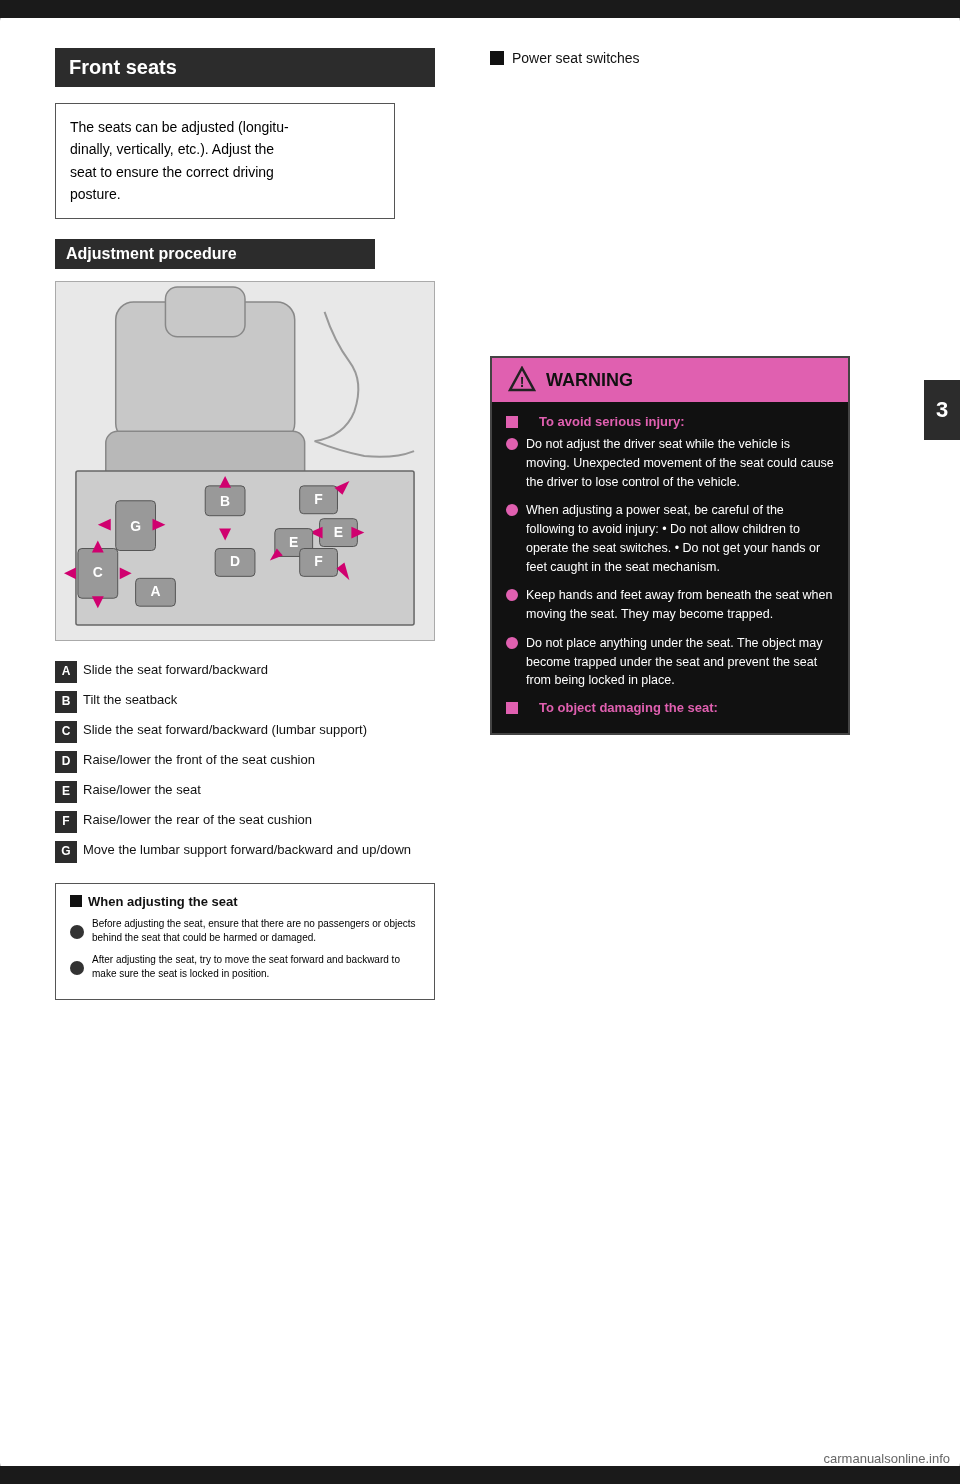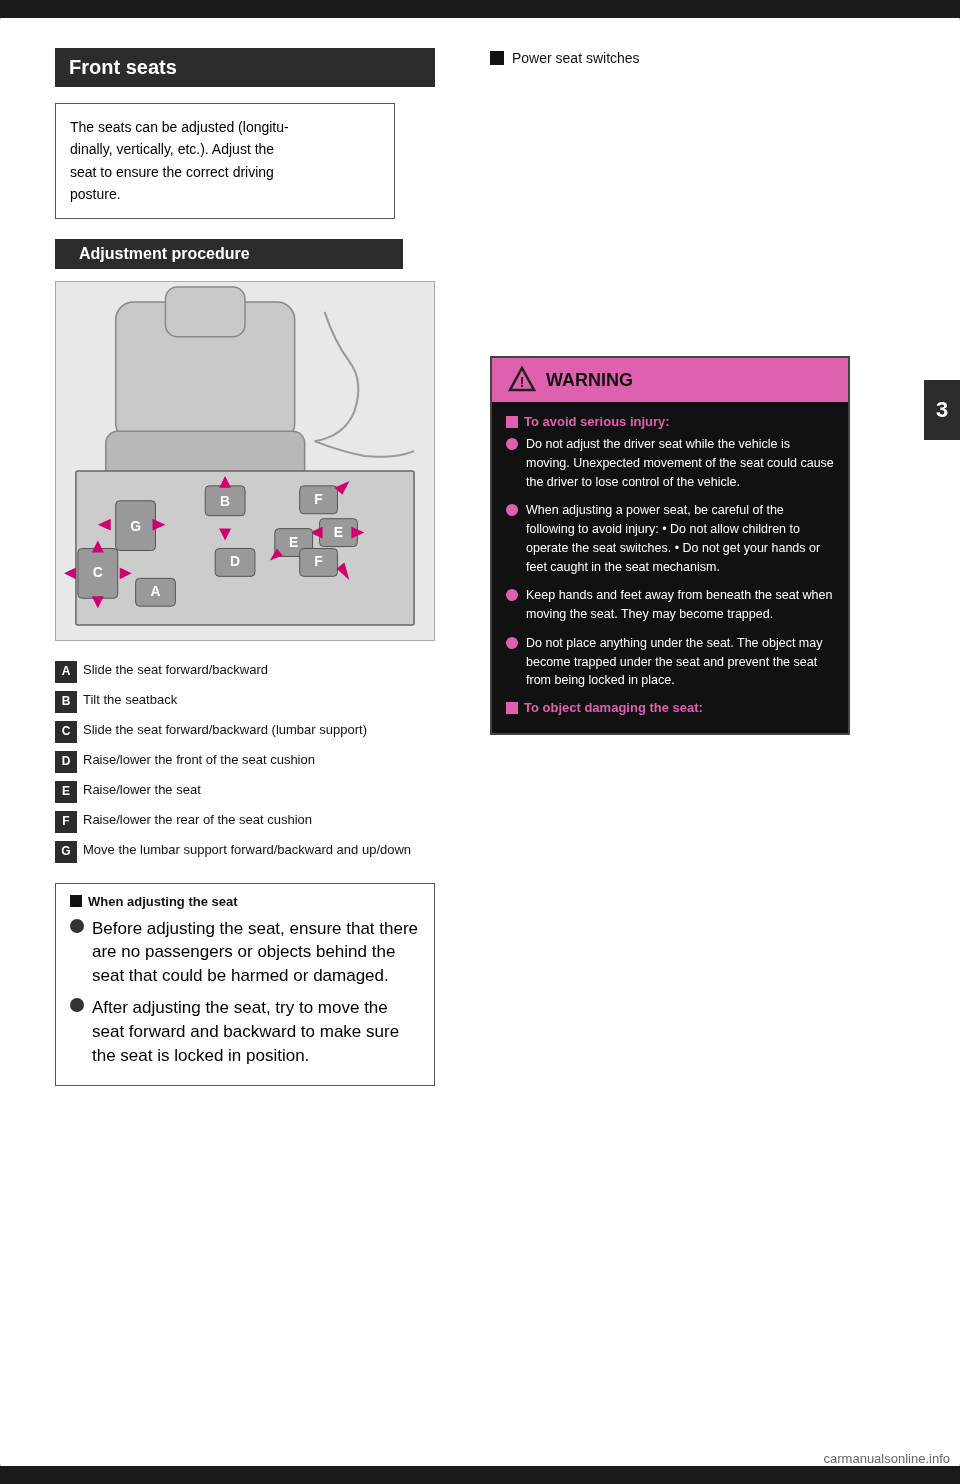--- a/index.html
+++ b/index.html
@@ -71,26 +71,26 @@
       margin-bottom: 20px;
       width: 340px;
       font-size: 14px;
       line-height: 1.6;
     }
 
     
     .sub-header {
       background: #2c2c2c;
       color: white;
-      padding: 6px 24px;
+      padding: 6px 11px;
       font-size: 16px;
       font-weight: bold;
       margin-bottom: 12px;
       display: inline-block;
-      width: 348px;
+      width: 320px;
     }
 
     
     .diagram-area {
       width: 380px;
       height: 360px;
       border: 1.5px solid #aaa;
       background: #e8e8e8;
       position: relative;
       margin-bottom: 20px;
@@ -130,23 +130,23 @@
     
     .note-box {
       border: 1.5px solid #555;
       padding: 10px 14px;
       margin-top: 20px;
       width: 380px;
     }
 
     .bullet-row {
       display: flex;
-      align-items: flex-start;
+      align-items: center;
       margin-bottom: 8px;
-      font-size: 17px;
+      font-size: 10px;
       line-height: 1.4;
     }
 
     .bullet-circle {
       width: 14px;
       height: 14px;
       border-radius: 50%;
       background: #333;
       flex-shrink: 0;
       margin-right: 8px;
@@ -187,21 +187,21 @@
       color: #fff;
     }
 
     .warning-section-title {
       font-size: 13px;
       font-weight: bold;
       color: #e060b0;
       margin-bottom: 6px;
       display: flex;
       align-items: center;
-      gap: 6px;
+      gap: 21px;
     }
 
     .warning-square {
       width: 12px;
       height: 12px;
       background: #e060b0;
       flex-shrink: 0;
     }
 
     .warning-bullet {

